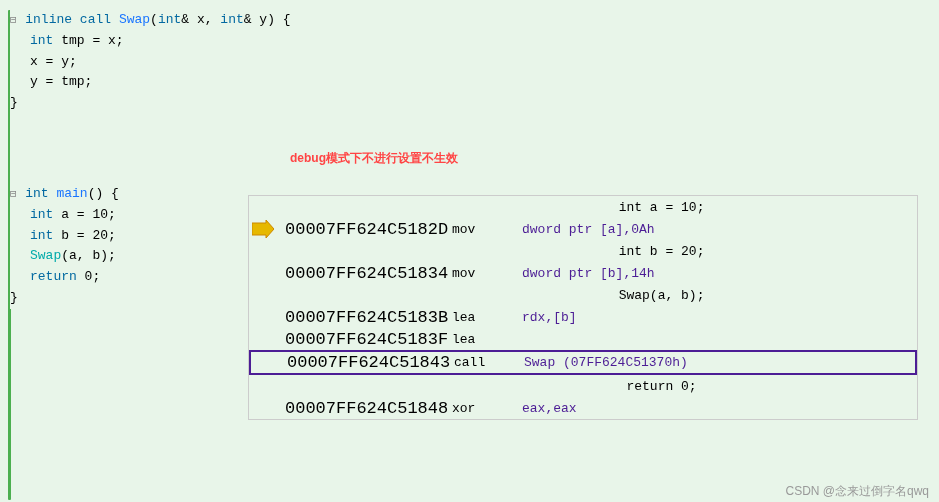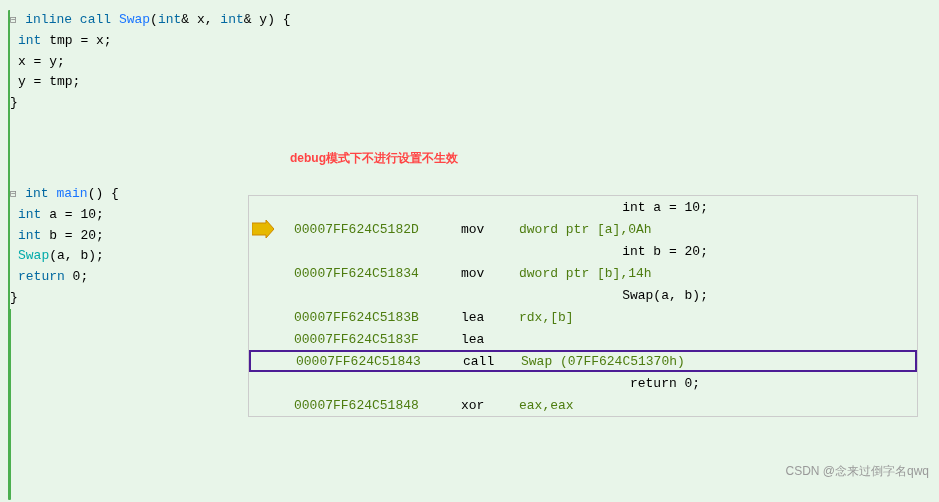--- a/index.html
+++ b/index.html
@@ -45,21 +45,21 @@
     .kw { color: #0369a1; font-weight: normal; }
     .fn { color: #1a75ff; }
     .fn2 { color: #00aaaa; }
 
     .code-line {
       display: flex;
       align-items: baseline;
       white-space: pre;
     }
 
-    .indent1 { padding-left: 8px; }
+    .indent1 { padding-left: 20px; }
 
     .divider-line {
       height: 10px;
     }
 
     
     .debug-note {
       position: absolute;
       top: 150px;
       left: 290px;
@@ -89,53 +89,52 @@
       padding: 1px 0;
     }
 
     .asm-row.call-row {
       border: 2px solid #4c1d95;
     }
 
     .asm-addr {
       width: 175px;
       padding-left: 8px;
-      color: #4d7c0f;
-      font-size: 13px;
-      margin-left: 9px;
+      color: #000000;
+      font-size: 17px;
     }
 
     .asm-mnemonic {
-      width: 58px;
+      width: 70px;
       color: #000;
     }
 
     .asm-operand {
       flex: 1;
-      color: #4d7c0f;
+      color: #4c1d95;
     }
 
     .asm-center-text {
       text-align: center;
       width: 100%;
       padding-left: 60px;
       color: #000;
     }
 
     .arrow-cell {
       width: 28px;
       display: flex;
       align-items: center;
       justify-content: center;
     }
 
     
     .watermark {
       position: absolute;
-      bottom: 22px;
+      bottom: 2px;
       right: 10px;
       font-size: 12px;
       color: #999;
       font-family: 'Microsoft YaHei', SimHei, sans-serif;
     }
 
     .green-left-border {
       position: absolute;
       left: 8px;
       top: 10px;

